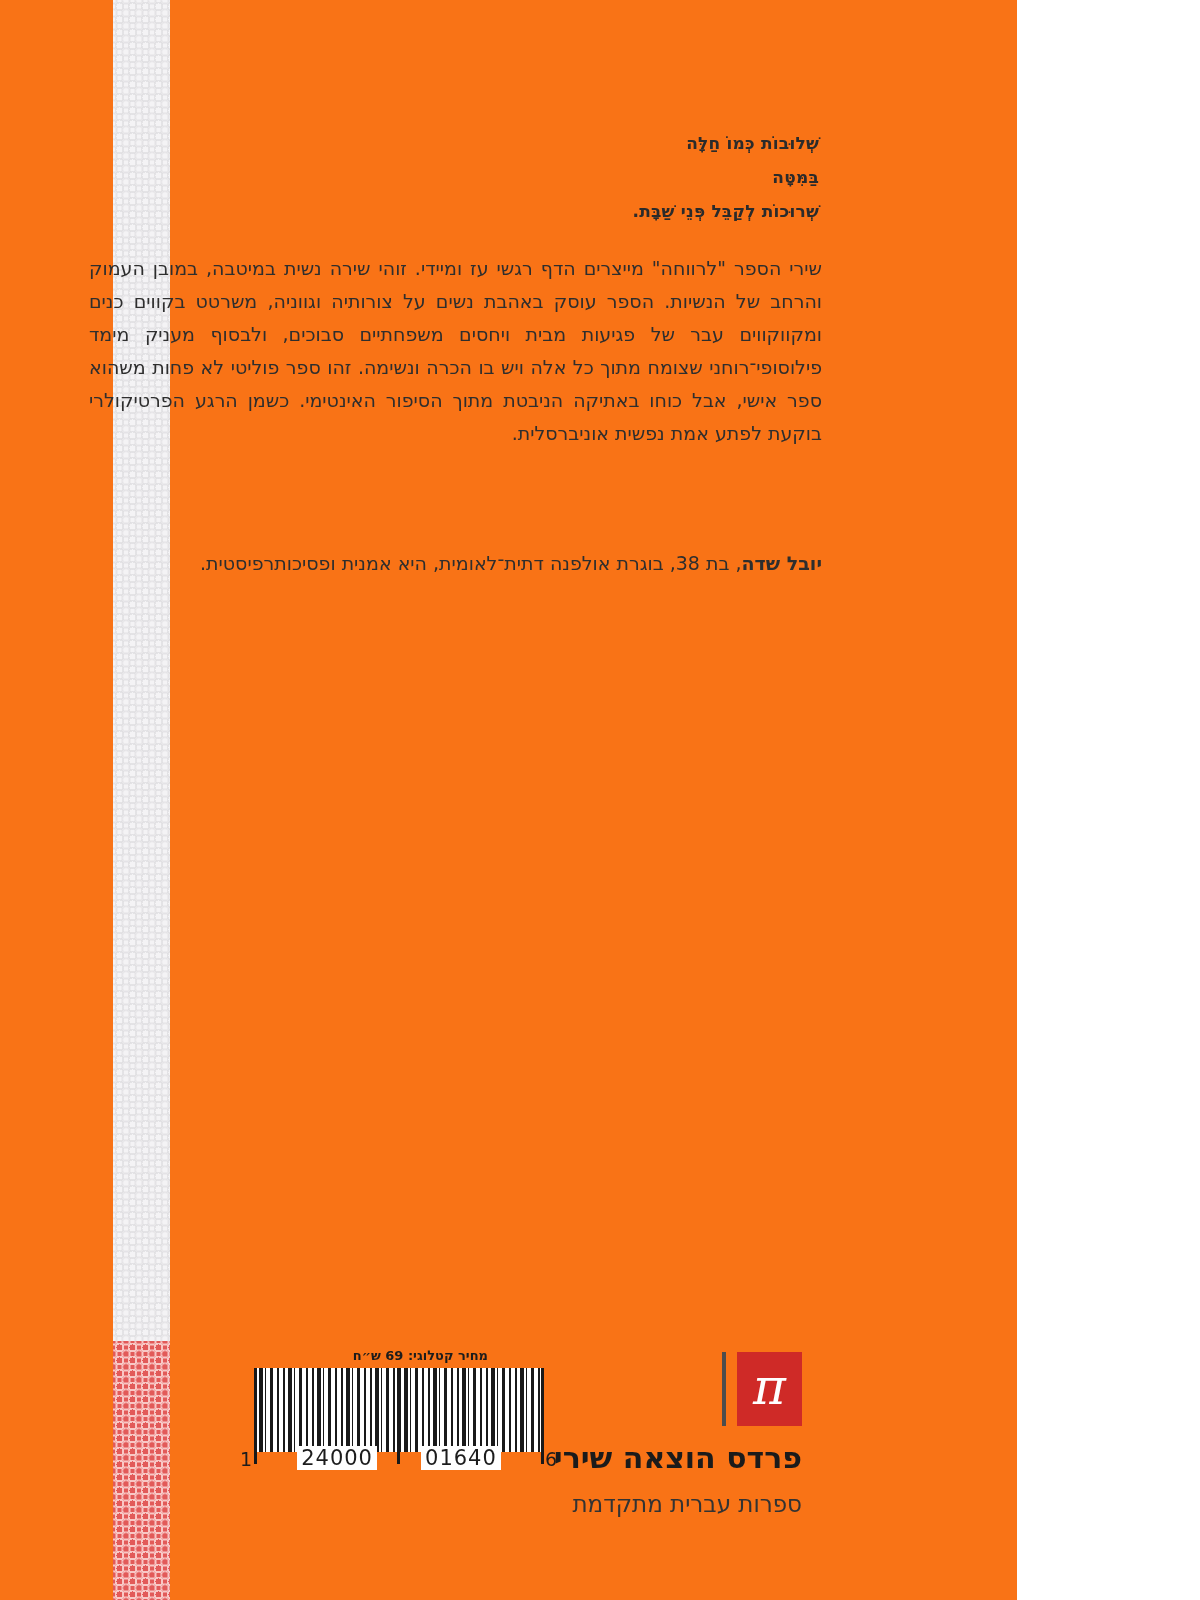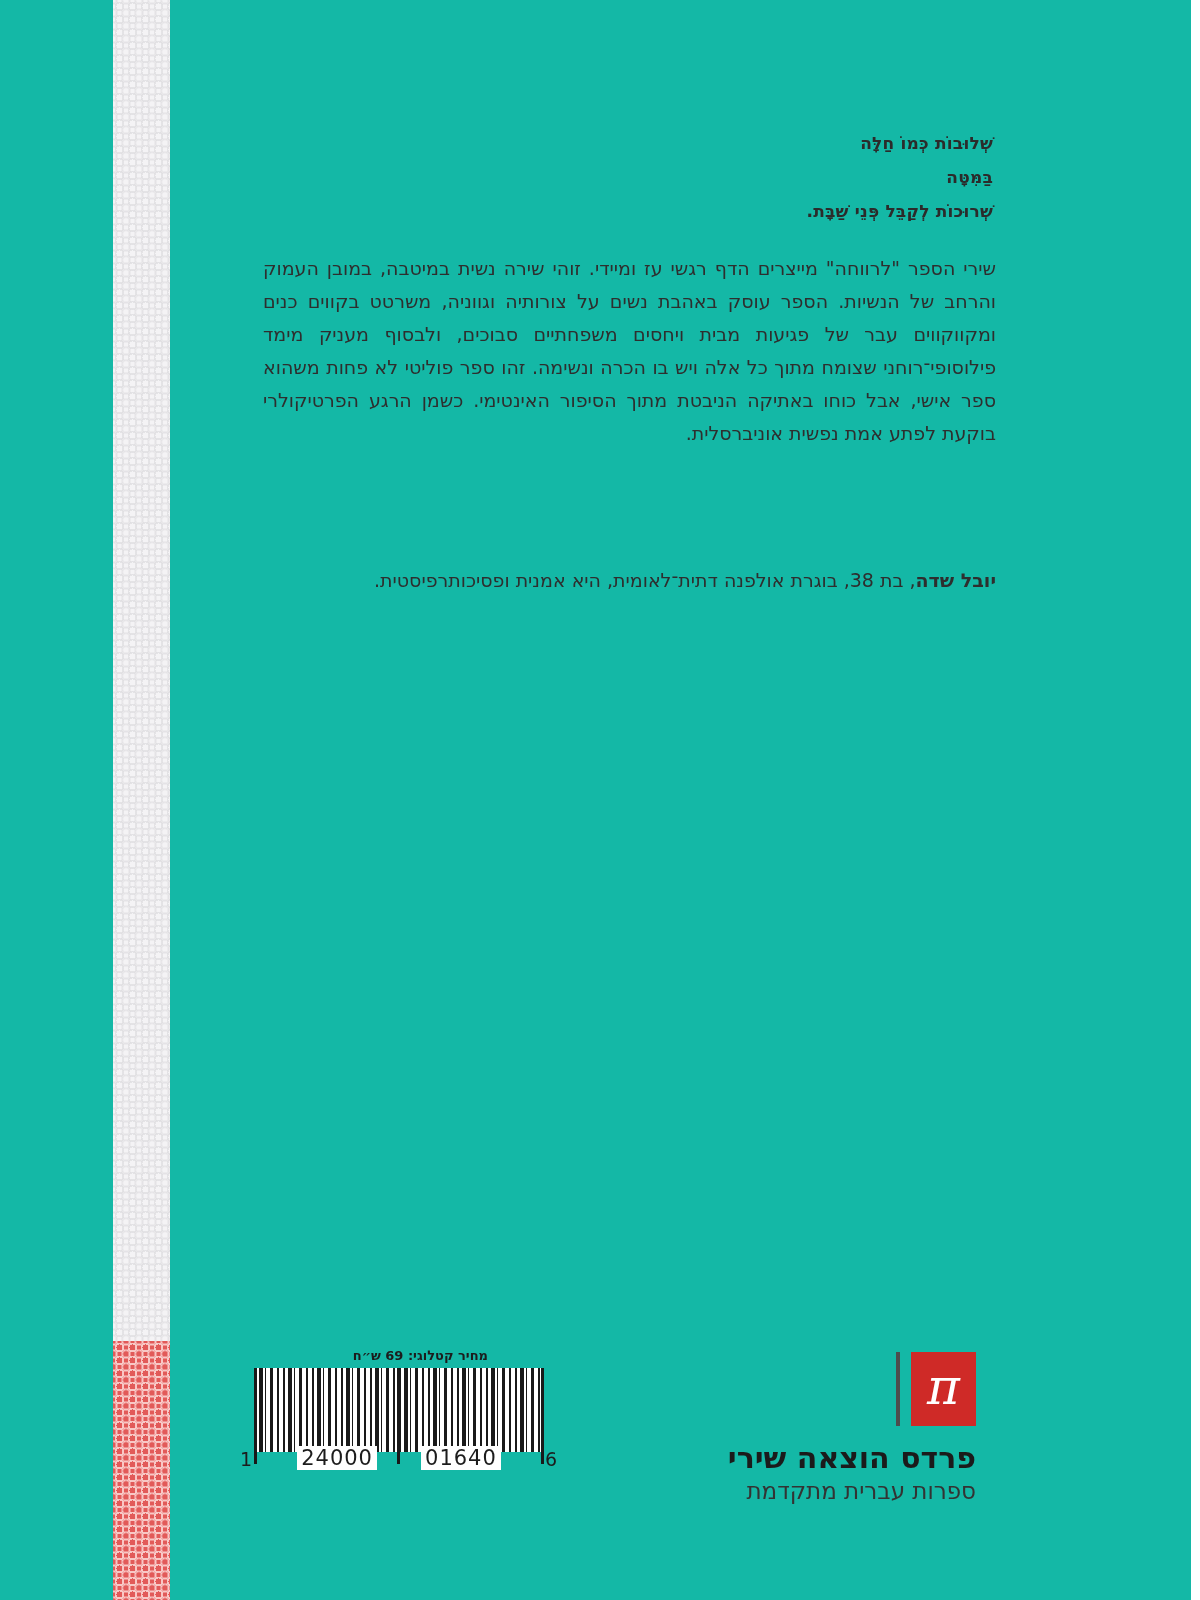--- a/index.html
+++ b/index.html
@@ -1,20 +1,20 @@
 <!DOCTYPE html>
 <html><head>
 <meta charset="utf-8">
 <style>
   * { margin: 0; padding: 0; box-sizing: border-box; }
   body { background: #ffffff; font-family: "DejaVu Sans", sans-serif; }
   .page {
     position: relative;
-    width: 1191px; height: 1600px;
-    background: #14b8a6;
+    width: 1017px; height: 1600px;
+    background: #f97316;
     overflow: hidden;
     padding-left: 24px;
   }
 
   
   .spine { position: absolute; left: 113px; top: 0; width: 57px; height: 1600px; }
   .spine-top {
     position: absolute; left: 0; top: 0; width: 100%; height: 1341px;
     background-color: #f4f3f5;
     background-image:
@@ -52,21 +52,21 @@
   }
   .attribution {
     font-size: 19px; line-height: 33px;
     text-align: left; margin-top: 1px;
   }
 
   
   .bio {
     position: absolute; top: 548px; right: 195px; width: 733px;
     direction: rtl; text-align: right;
-    font-size: 19px; line-height: 31px; color: #2e2e2e; margin-top: 17px;
+    font-size: 19px; line-height: 31px; color: #2e2e2e;
   }
   .bio .author-name { font-weight: bold; }
 
   
   .barcode {
     position: absolute; left: 240px; top: 1348px; width: 318px;
     color: #1c1c1c;
   }
   .price-label {
     direction: rtl; 
@@ -109,21 +109,21 @@
   .pi-glyph {
     color: #ffffff; font-family: "DejaVu Serif", serif;
     font-style: italic; font-size: 50px; line-height: 1;
     transform: translateY(-2px);
   }
   .publisher-name {
     margin-top: 16px; direction: rtl; text-align: right;
     font-weight: bold; font-size: 30px; color: #1b1b1b; line-height: 1.05;
   }
   .publisher-tagline {
-    margin-top: 5px; direction: rtl; text-align: center;
+    margin-top: 18px; direction: rtl; text-align: center;
     font-size: 23px; color: #333333; line-height: 1.05;
   }
 </style>
 </head>
 <body>
 
 <div class="page">
 
   <div class="spine">
     <div class="spine-top"></div>

